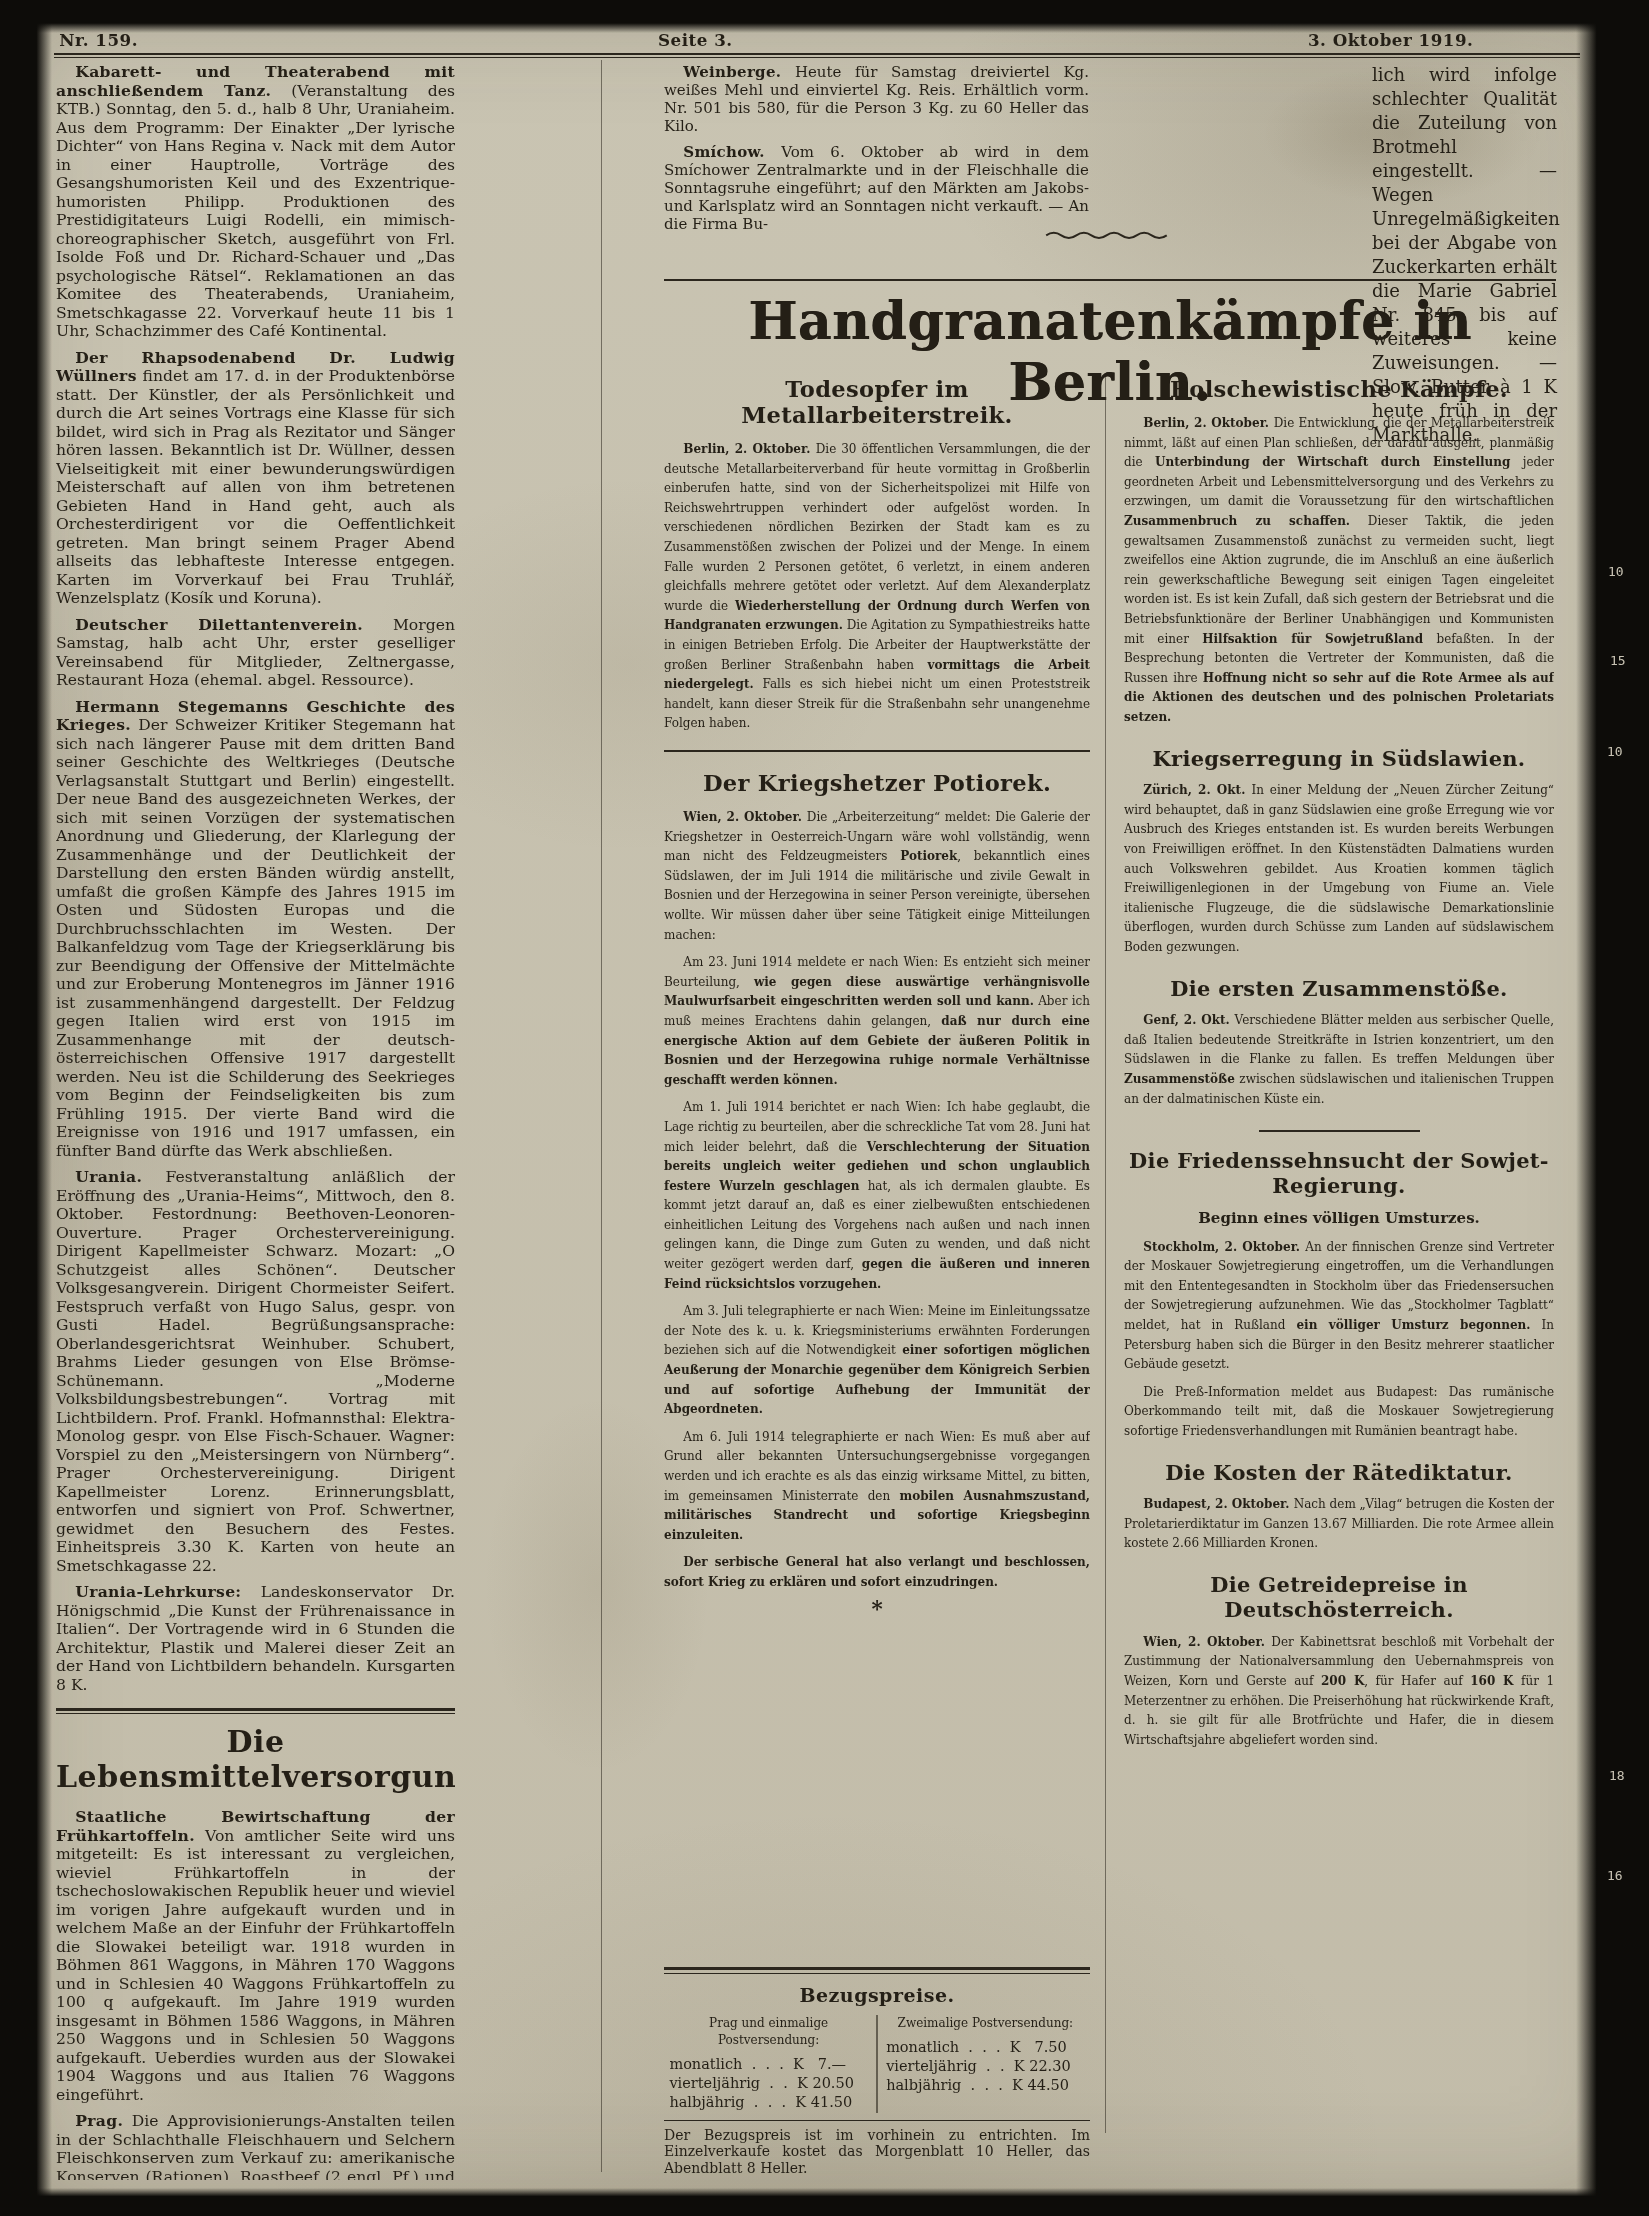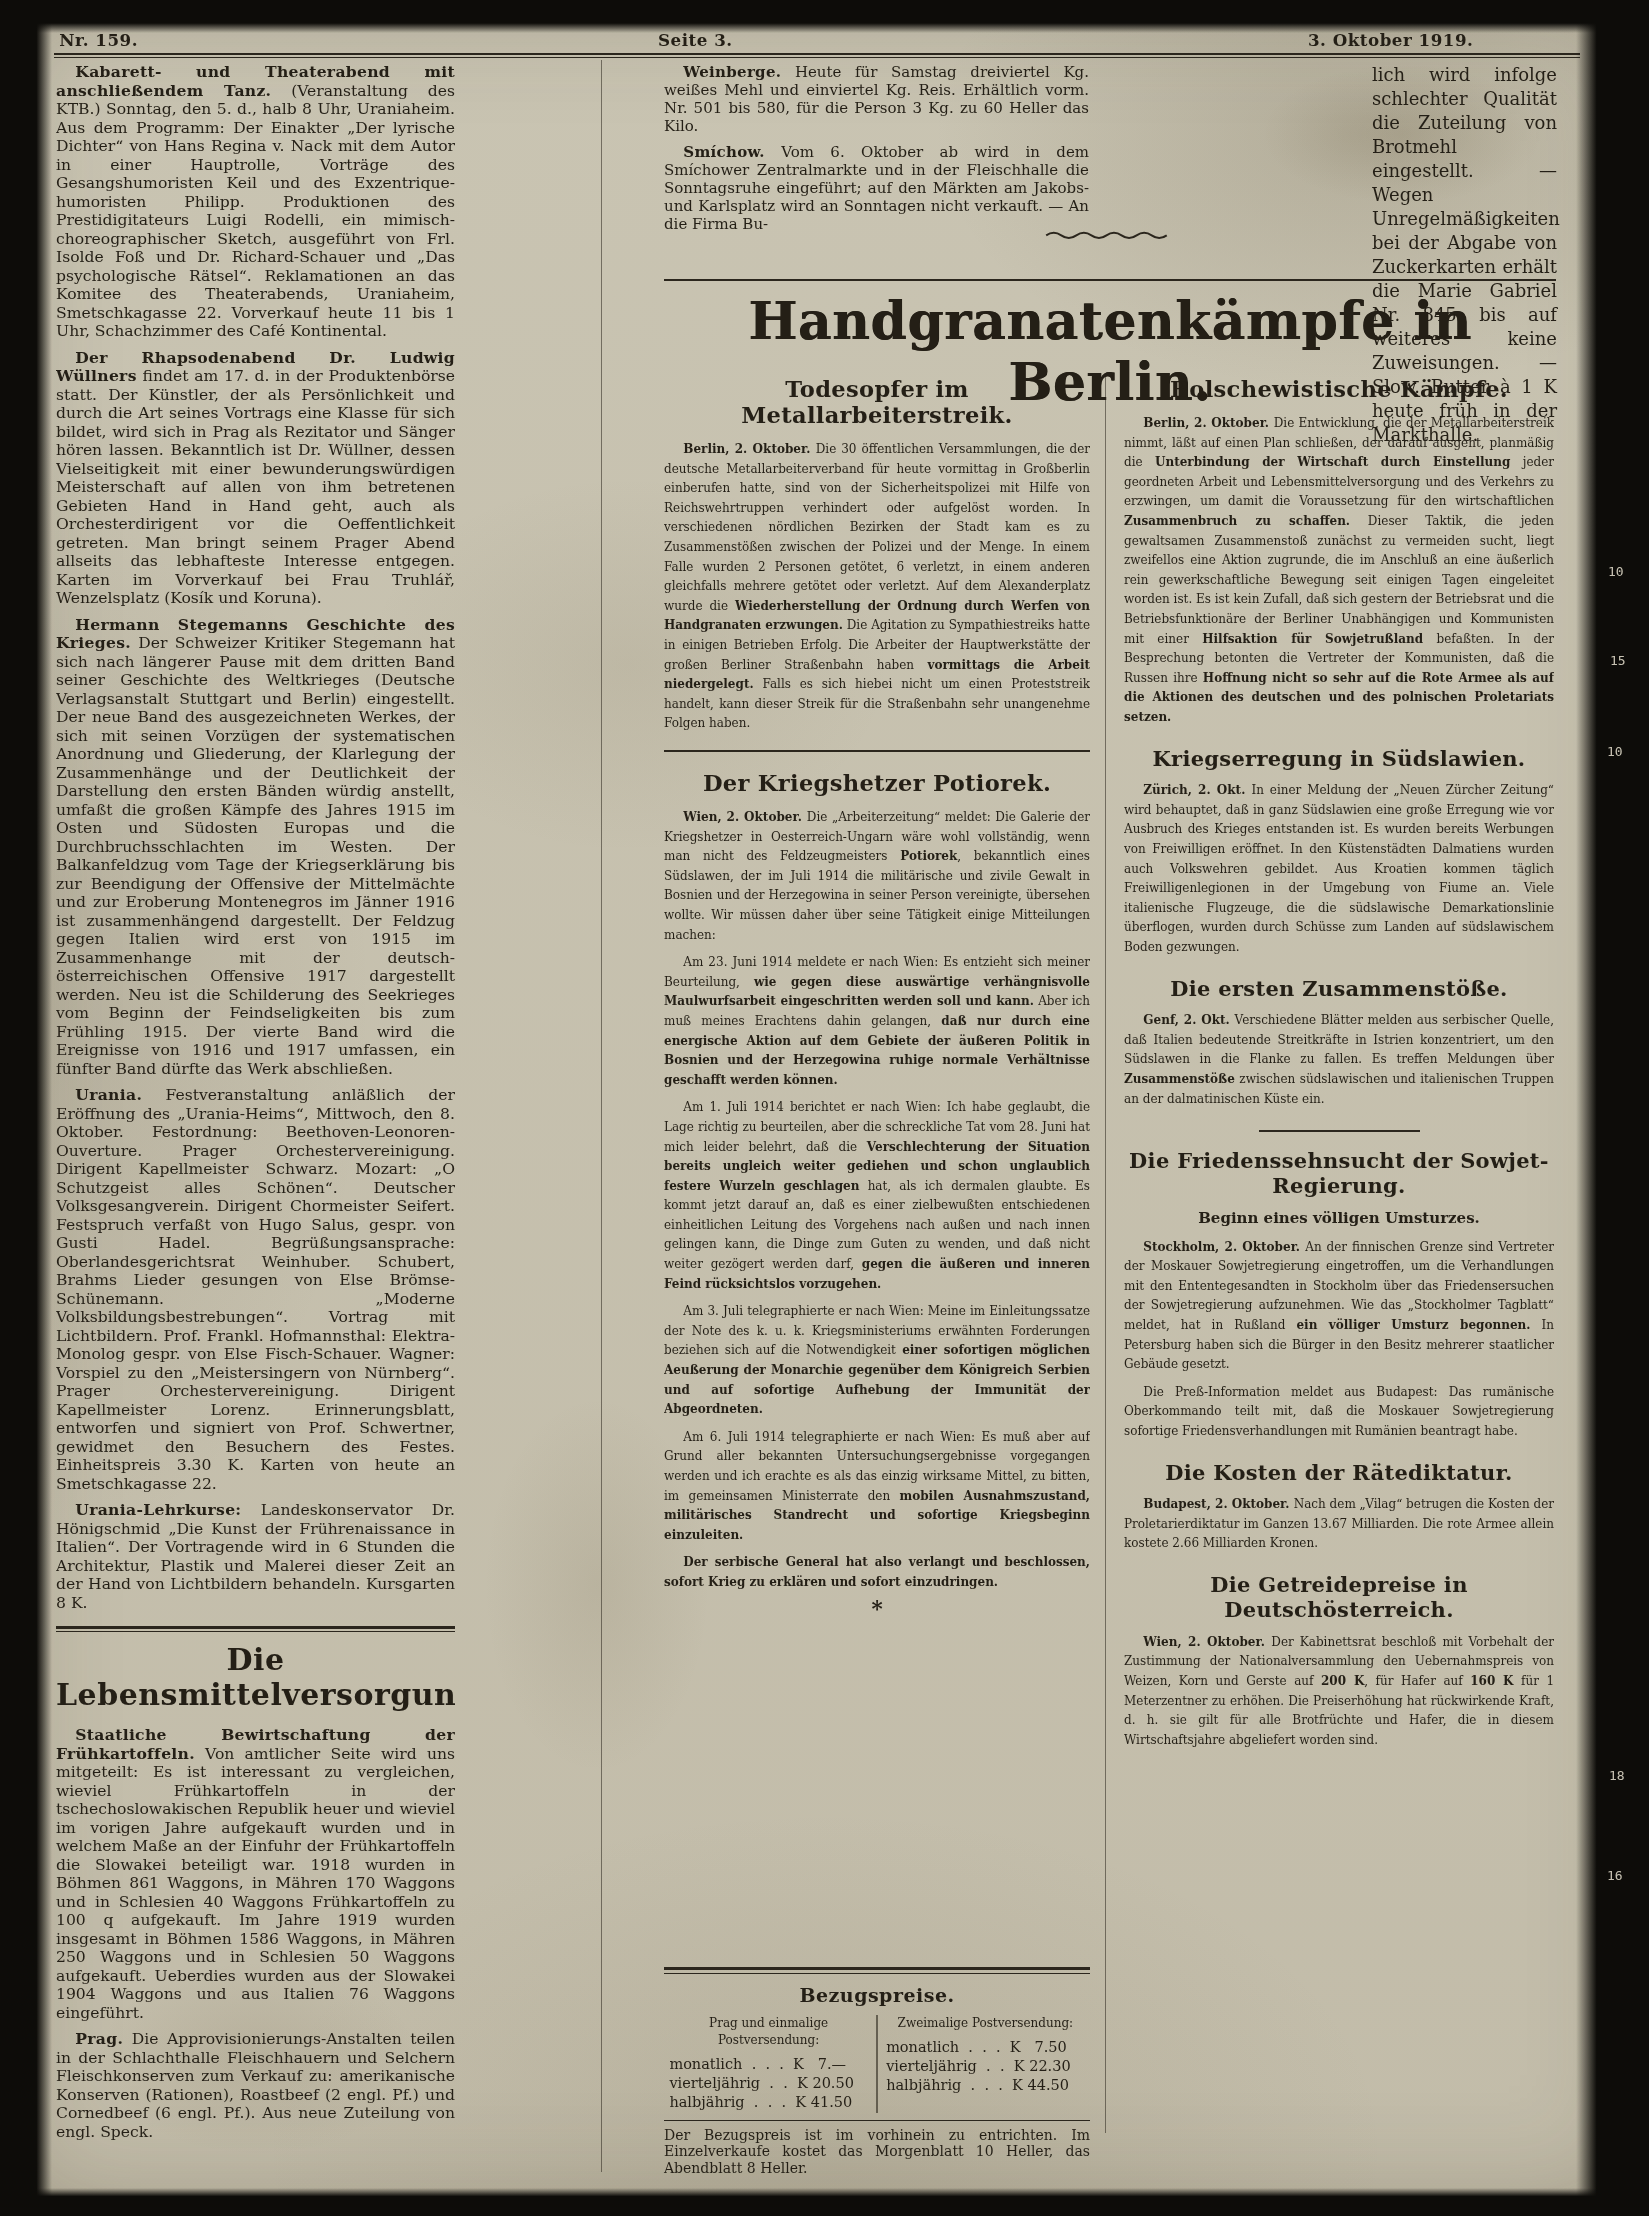--- a/index.html
+++ b/index.html
@@ -106,20 +106,21 @@
   </div>
   <div class="hr hr-head"></div>
   <div class="hr hr-head2"></div>
 
   <div class="vrule v1"></div>
   <div class="vrule v2"></div>
 
   <div class="col col1">
     <p class="art"><span class="lead">Kabarett- und Theaterabend mit anschließendem Tanz.</span> <span>(Veranstaltung des KTB.) Sonntag, den 5. d., halb 8 Uhr, Uraniaheim. Aus dem Programm: Der Einakter „Der lyrische Dichter“ von Hans Regina v. Nack mit dem Autor in einer Hauptrolle, Vorträge des Gesangshumoristen Keil und des Exzentrique-humoristen Philipp. Produktionen des Prestidigitateurs Luigi Rodelli, ein mimisch-choreographischer Sketch, ausgeführt von Frl. Isolde Foß und Dr. Richard-Schauer und „Das psychologische Rätsel“. Reklamationen an das Komitee des Theaterabends, Uraniaheim, Smetschkagasse 22. Vorverkauf heute 11 bis 1 Uhr, Schachzimmer des Café Kontinental.</span></p>
     <p class="art"><span class="lead">Der Rhapsodenabend Dr. Ludwig Wüllners</span> <span>findet am 17. d. in der Produktenbörse statt. Der Künstler, der als Persönlichkeit und durch die Art seines Vortrags eine Klasse für sich bildet, wird sich in Prag als Rezitator und Sänger hören lassen. Bekanntlich ist Dr. Wüllner, dessen Vielseitigkeit mit einer bewunderungswürdigen Meisterschaft auf allen von ihm betretenen Gebieten Hand in Hand geht, auch als Orchesterdirigent vor die Oeffentlichkeit getreten. Man bringt seinem Prager Abend allseits das lebhafteste Interesse entgegen. Karten im Vorverkauf bei Frau Truhlář, Wenzelsplatz (Kosík und Koruna).</span></p>
+    <p class="art"><span class="lead">Deutscher Dilettantenverein.</span> <span>Morgen Samstag, halb acht Uhr, erster geselliger Vereinsabend für Mitglieder, Zeltnergasse, Restaurant Hoza (ehemal. abgel. Ressource).</span></p>
     <p class="art"><span class="lead">Hermann Stegemanns Geschichte des Krieges.</span> <span>Der Schweizer Kritiker Stegemann hat sich nach längerer Pause mit dem dritten Band seiner Geschichte des Weltkrieges (Deutsche Verlagsanstalt Stuttgart und Berlin) eingestellt. Der neue Band des ausgezeichneten Werkes, der sich mit seinen Vorzügen der systematischen Anordnung und Gliederung, der Klarlegung der Zusammenhänge und der Deutlichkeit der Darstellung den ersten Bänden würdig anstellt, umfaßt die großen Kämpfe des Jahres 1915 im Osten und Südosten Europas und die Durchbruchsschlachten im Westen. Der Balkanfeldzug vom Tage der Kriegserklärung bis zur Beendigung der Offensive der Mittelmächte und zur Eroberung Montenegros im Jänner 1916 ist zusammenhängend dargestellt. Der Feldzug gegen Italien wird erst von 1915 im Zusammenhange mit der deutsch-österreichischen Offensive 1917 dargestellt werden. Neu ist die Schilderung des Seekrieges vom Beginn der Feindseligkeiten bis zum Frühling 1915. Der vierte Band wird die Ereignisse von 1916 und 1917 umfassen, ein fünfter Band dürfte das Werk abschließen.</span></p>
     <p class="art"><span class="lead">Urania.</span> <span>Festveranstaltung anläßlich der Eröffnung des „Urania-Heims“, Mittwoch, den 8. Oktober. Festordnung: Beethoven-Leonoren-Ouverture. Prager Orchestervereinigung. Dirigent Kapellmeister Schwarz. Mozart: „O Schutzgeist alles Schönen“. Deutscher Volksgesangverein. Dirigent Chormeister Seifert. Festspruch verfaßt von Hugo Salus, gespr. von Gusti Hadel. Begrüßungsansprache: Oberlandesgerichtsrat Weinhuber. Schubert, Brahms Lieder gesungen von Else Brömse-Schünemann. „Moderne Volksbildungsbestrebungen“. Vortrag mit Lichtbildern. Prof. Frankl. Hofmannsthal: Elektra-Monolog gespr. von Else Fisch-Schauer. Wagner: Vorspiel zu den „Meistersingern von Nürnberg“. Prager Orchestervereinigung. Dirigent Kapellmeister Lorenz. Erinnerungsblatt, entworfen und signiert von Prof. Schwertner, gewidmet den Besuchern des Festes. Einheitspreis 3.30 K. Karten von heute an Smetschkagasse 22.</span></p>
     <p class="art"><span class="lead">Urania-Lehrkurse:</span> <span>Landeskonservator Dr. Hönigschmid „Die Kunst der Frührenaissance in Italien“. Der Vortragende wird in 6 Stunden die Architektur, Plastik und Malerei dieser Zeit an der Hand von Lichtbildern behandeln. Kursgarten 8 K.</span></p>
 
     <div class="sec-rule-a"></div>
     <div class="sec-rule-b"></div>
     <h2 class="sec-title">Die Lebensmittelversorgung.</h2>
 
     <p class="art"><span class="lead">Staatliche Bewirtschaftung der Frühkartoffeln.</span> <span>Von amtlicher Seite wird uns mitgeteilt: Es ist interessant zu vergleichen, wieviel Frühkartoffeln in der tschechoslowakischen Republik heuer und wieviel im vorigen Jahre aufgekauft wurden und in welchem Maße an der Einfuhr der Frühkartoffeln die Slowakei beteiligt war. 1918 wurden in Böhmen 861 Waggons, in Mähren 170 Waggons und in Schlesien 40 Waggons Frühkartoffeln zu 100 q aufgekauft. Im Jahre 1919 wurden insgesamt in Böhmen 1586 Waggons, in Mähren 250 Waggons und in Schlesien 50 Waggons aufgekauft. Ueberdies wurden aus der Slowakei 1904 Waggons und aus Italien 76 Waggons eingeführt.</span></p>
     <p class="art"><span class="lead">Prag.</span> <span>Die Approvisionierungs-Anstalten teilen in der Schlachthalle Fleischhauern und Selchern Fleischkonserven zum Verkauf zu: amerikanische Konserven (Rationen), Roastbeef (2 engl. Pf.) und Cornedbeef (6 engl. Pf.). Aus neue Zuteilung von engl. Speck.</span></p>

